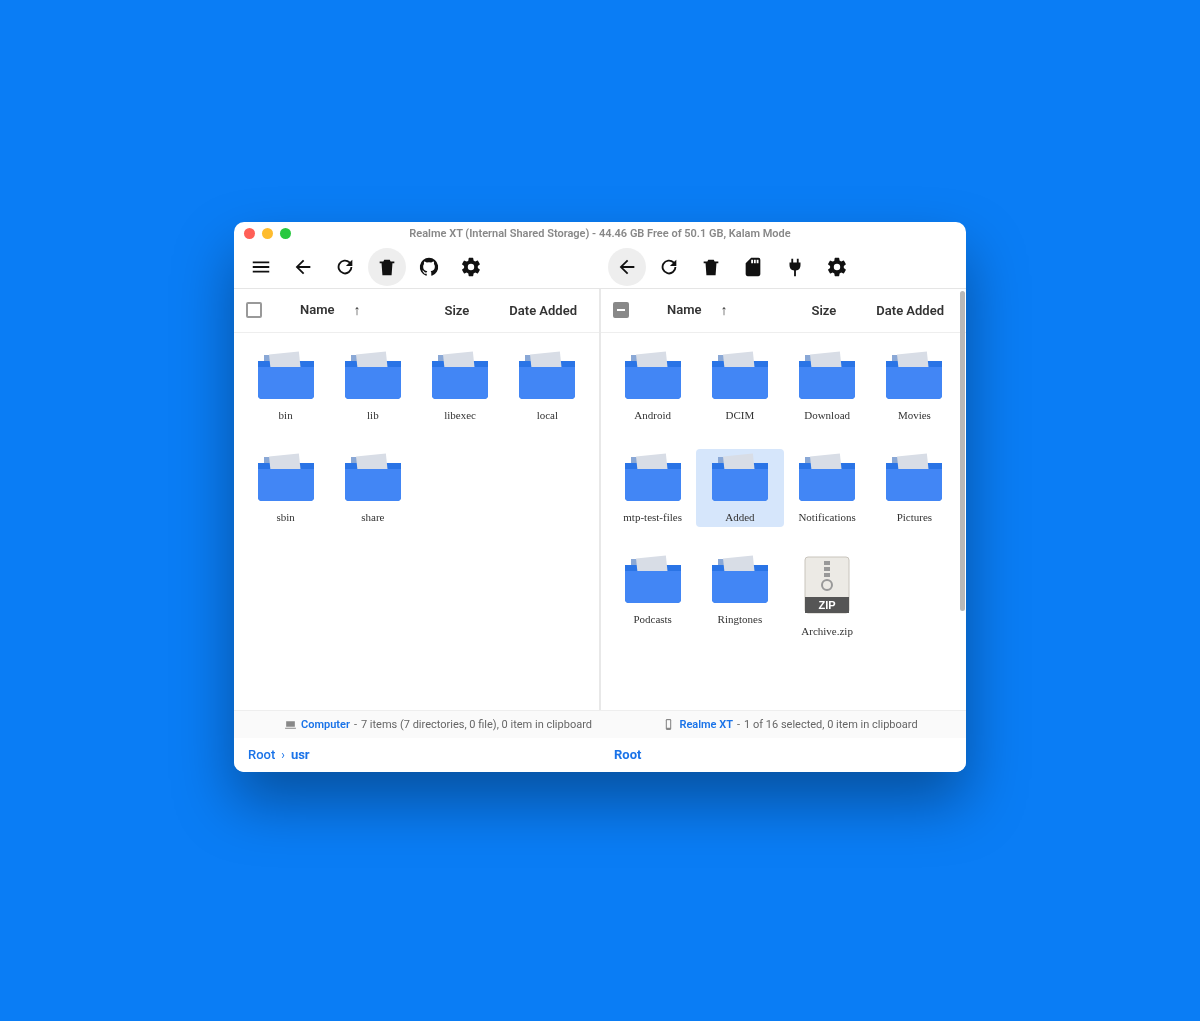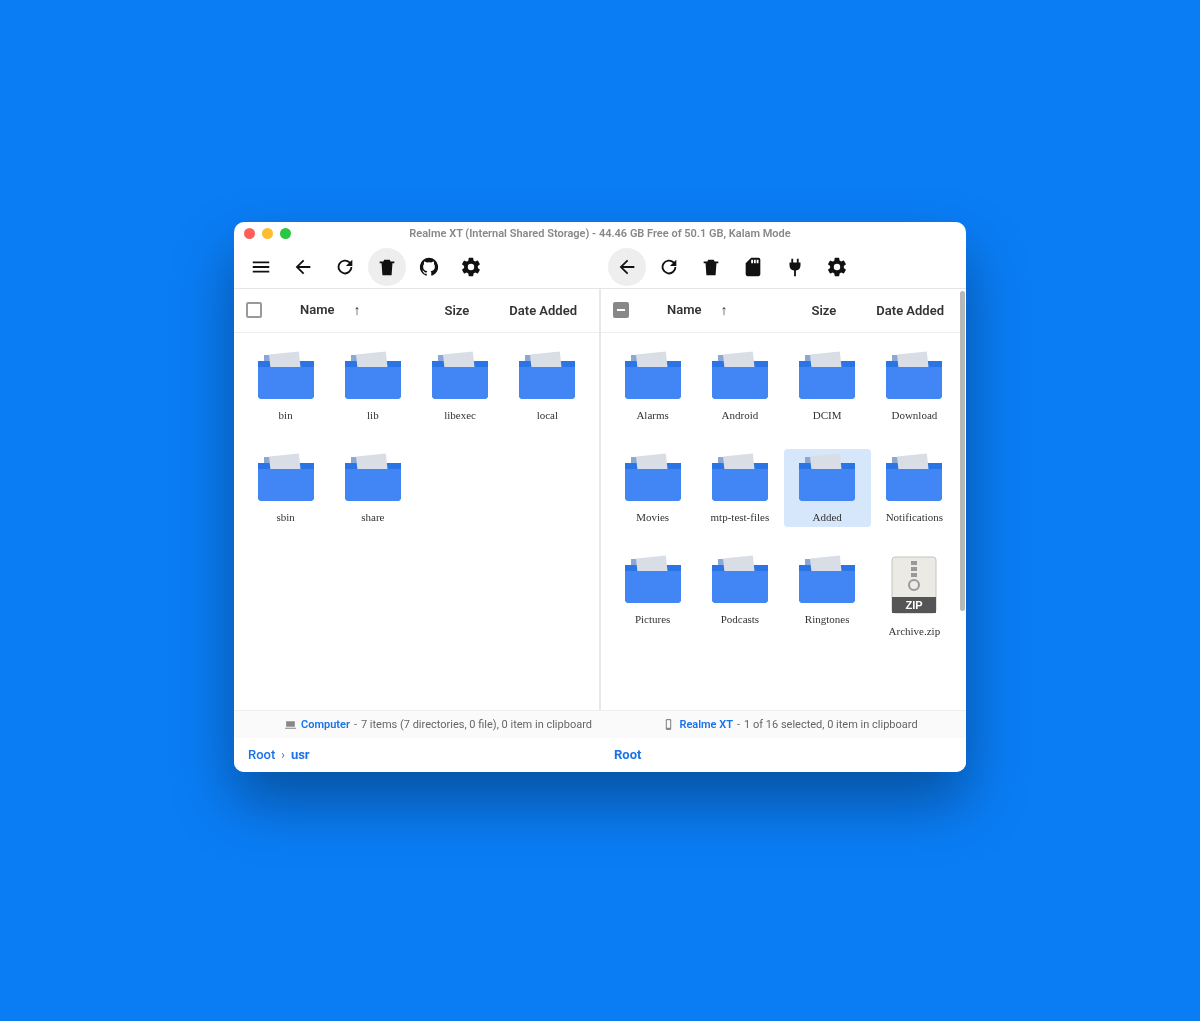--- a/index.html
+++ b/index.html
@@ -310,26 +310,20 @@
           <span class="sort-arrow">↑</span>
         </div>
         <div class="col-size">Size</div>
         <div class="col-date">Date Added</div>
       </div>
       <div class="grid" id="right-grid">
           <div class="item">
             <svg class="folder-icon" viewBox="0 0 60 48">
               <use href="#ic-folder"></use>
             </svg>
-            <span class="label">Alarms</span>
-          </div>
-          <div class="item">
-            <svg class="folder-icon" viewBox="0 0 60 48">
-              <use href="#ic-folder"></use>
-            </svg>
             <span class="label">Android</span>
           </div>
           <div class="item">
             <svg class="folder-icon" viewBox="0 0 60 48">
               <use href="#ic-folder"></use>
             </svg>
             <span class="label">DCIM</span>
           </div>
           <div class="item">
             <svg class="folder-icon" viewBox="0 0 60 48">

